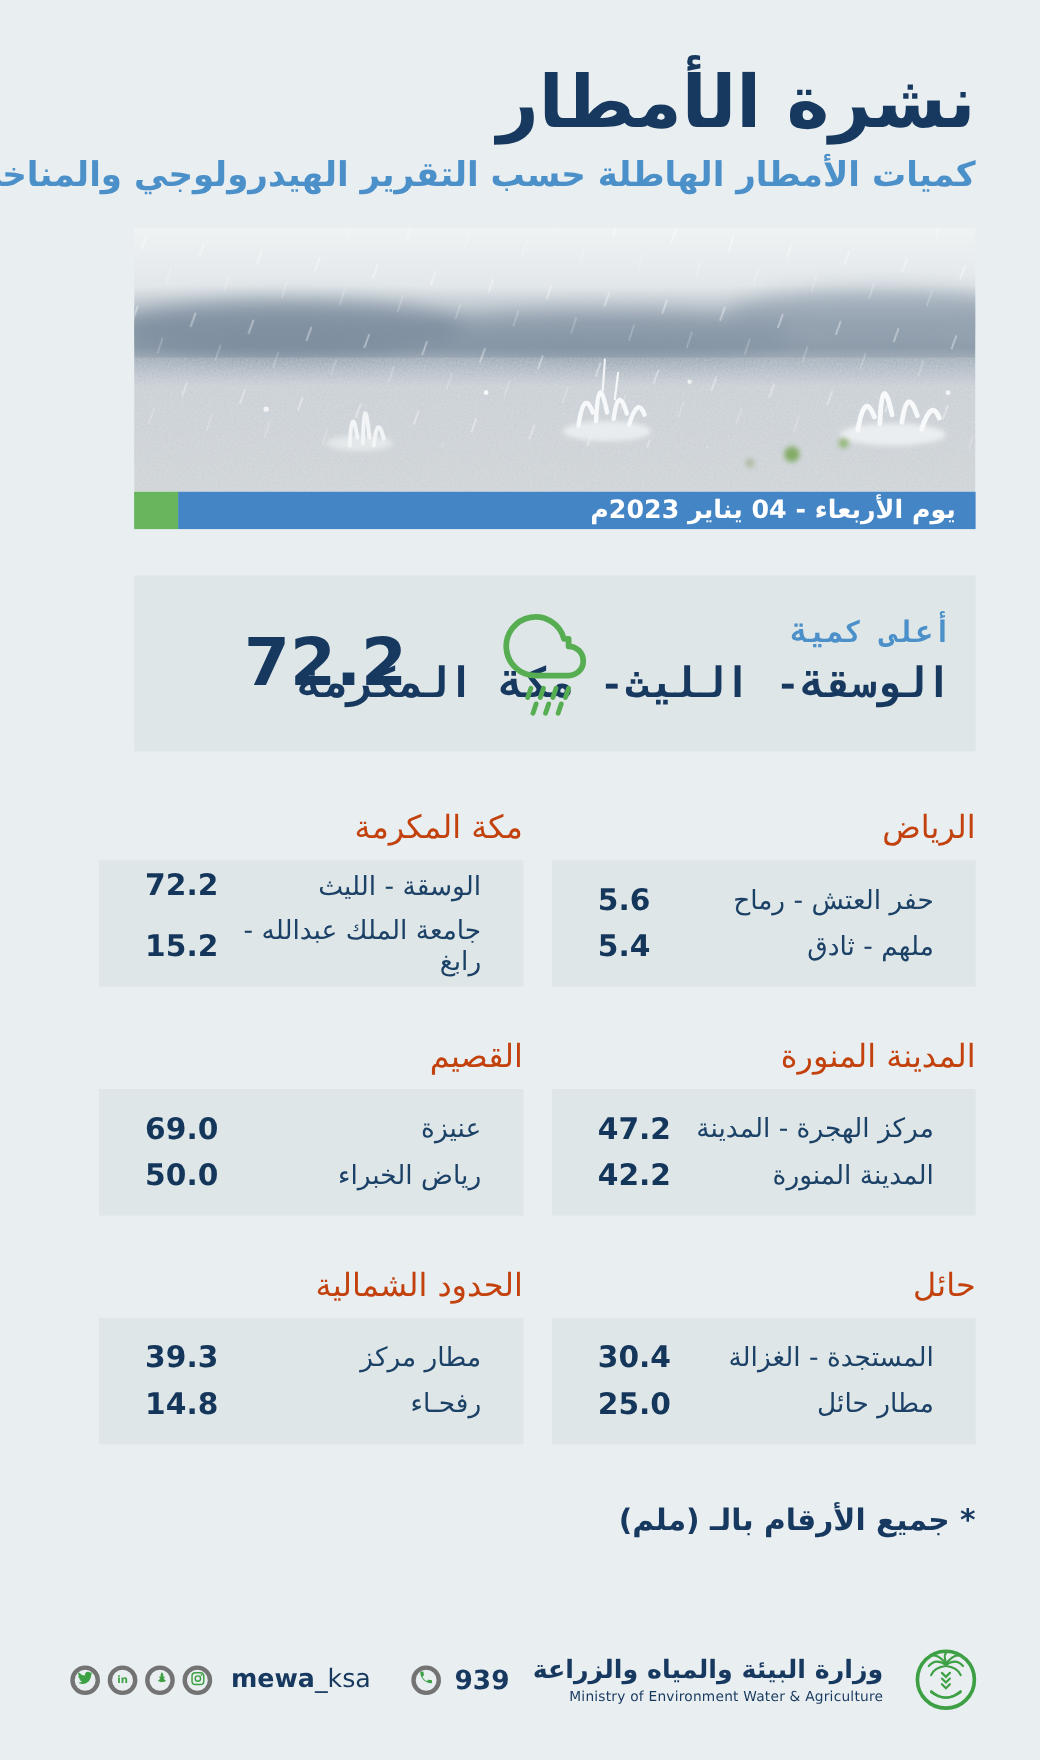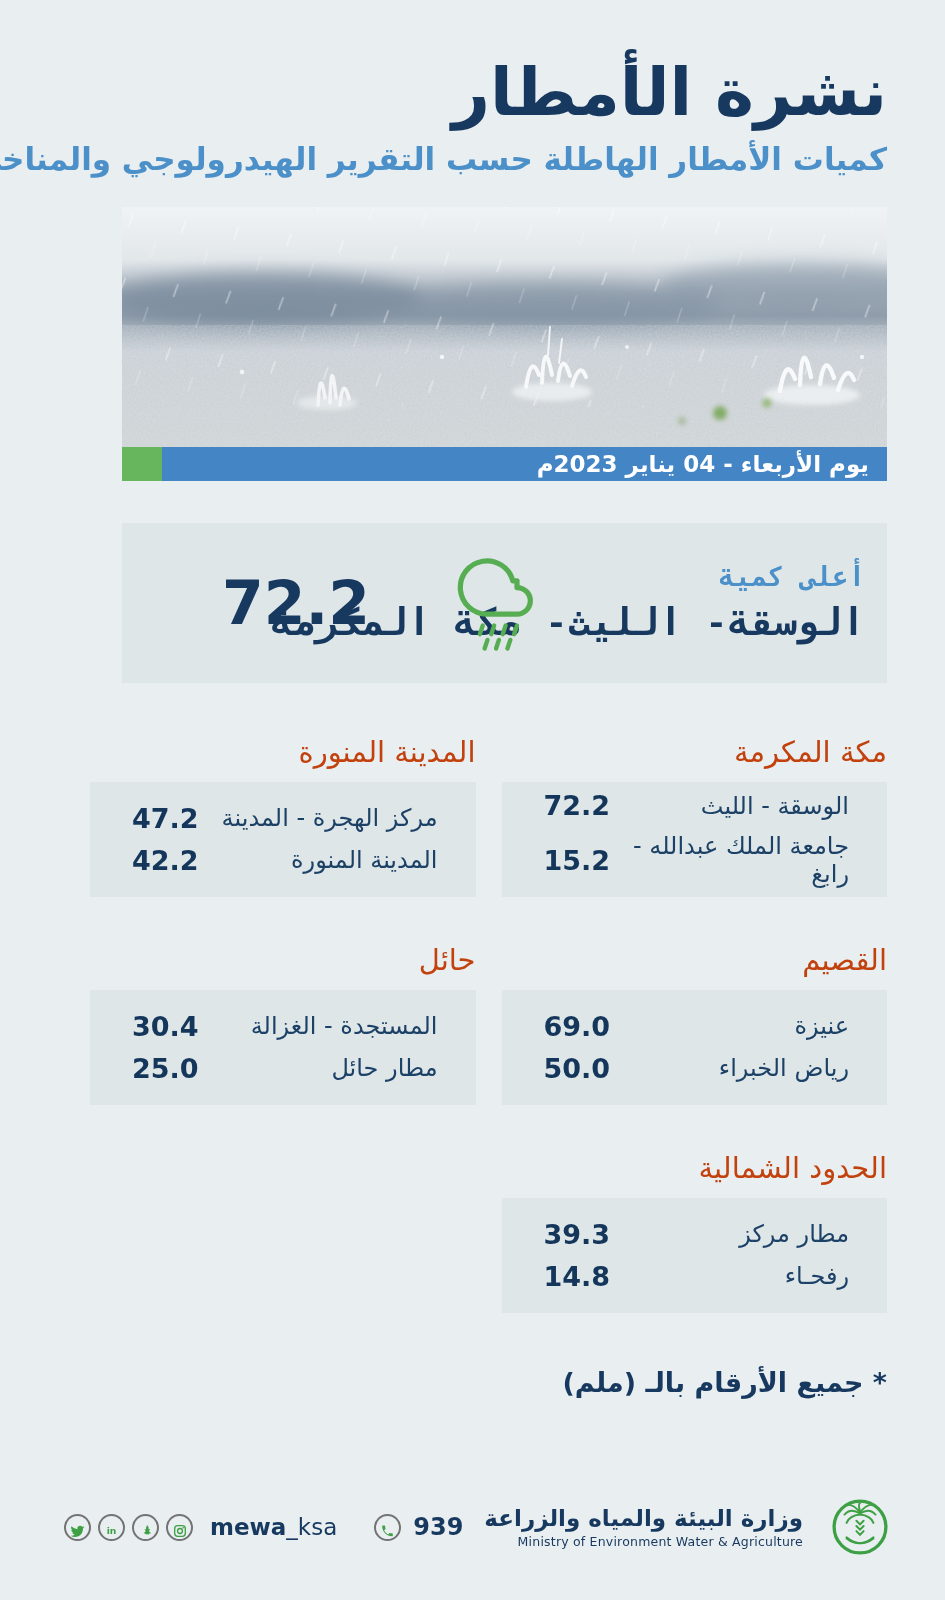--- a/index.html
+++ b/index.html
@@ -76,22 +76,22 @@
   .footnote-1 { font-size:27px; font-weight:bold; }
   .footnote-2 { font-size:19px; font-weight:bold; margin-top:16px; }
 
   
   .footer {
     margin-top:auto; padding:0 56px 44px 64px;
     display:flex; direction:ltr; justify-content:space-between; align-items:center;
   }
   .social { display:flex; align-items:center; gap:7px; }
   .circ {
-    width:27px; height:27px; border:2px solid #737373; border-radius:50%;
-    display:flex; align-items:flex-end; justify-content:center; flex:none;
+    width:27px; height:27px; border:4px solid #737373; border-radius:50%;
+    display:flex; align-items:flex-start; justify-content:center; flex:none;
     background:transparent;
   }
   .circ svg { display:block; }
   .handle { font-size:23px; color:#17395f; margin:0 6px 0 10px; direction:ltr; }
   .handle b { font-weight:bold; }
   .handle span { font-weight:normal; }
   .phone-wrap { display:flex; align-items:center; gap:12px; margin-left:24px; }
   .phone-num { font-size:24px; font-weight:bold; color:#17395f; }
   .ministry { display:flex; align-items:center; gap:28px; }
   .min-text { text-align:right; }
@@ -187,20 +187,33 @@
             <line x1="44" y1="97" x2="41" y2="106"></line>
             <line x1="56" y1="97" x2="53" y2="106"></line>
           </g>
         </svg>
       </div>
       <div class="hl-value">72.2</div>
     </div>
 
     <div class="regions">
 
+      <section class="region">
+        <h2 class="region-name">الرياض</h2>
+        <div class="region-card">
+          <div class="station-row">
+            <span class="station-name">حفر العتش - رماح</span>
+            <span class="station-value">5.6</span>
+          </div>
+          <div class="station-row">
+            <span class="station-name">ملهم - ثادق</span>
+            <span class="station-value">5.4</span>
+          </div>
+        </div>
+      </section>
 
       <section class="region">
         <h2 class="region-name">مكة المكرمة</h2>
         <div class="region-card">
           <div class="station-row">
             <span class="station-name">الوسقة - الليث</span>
             <span class="station-value">72.2</span>
           </div>
           <div class="station-row">
             <span class="station-name">جامعة الملك عبدالله - رابغ</span>

